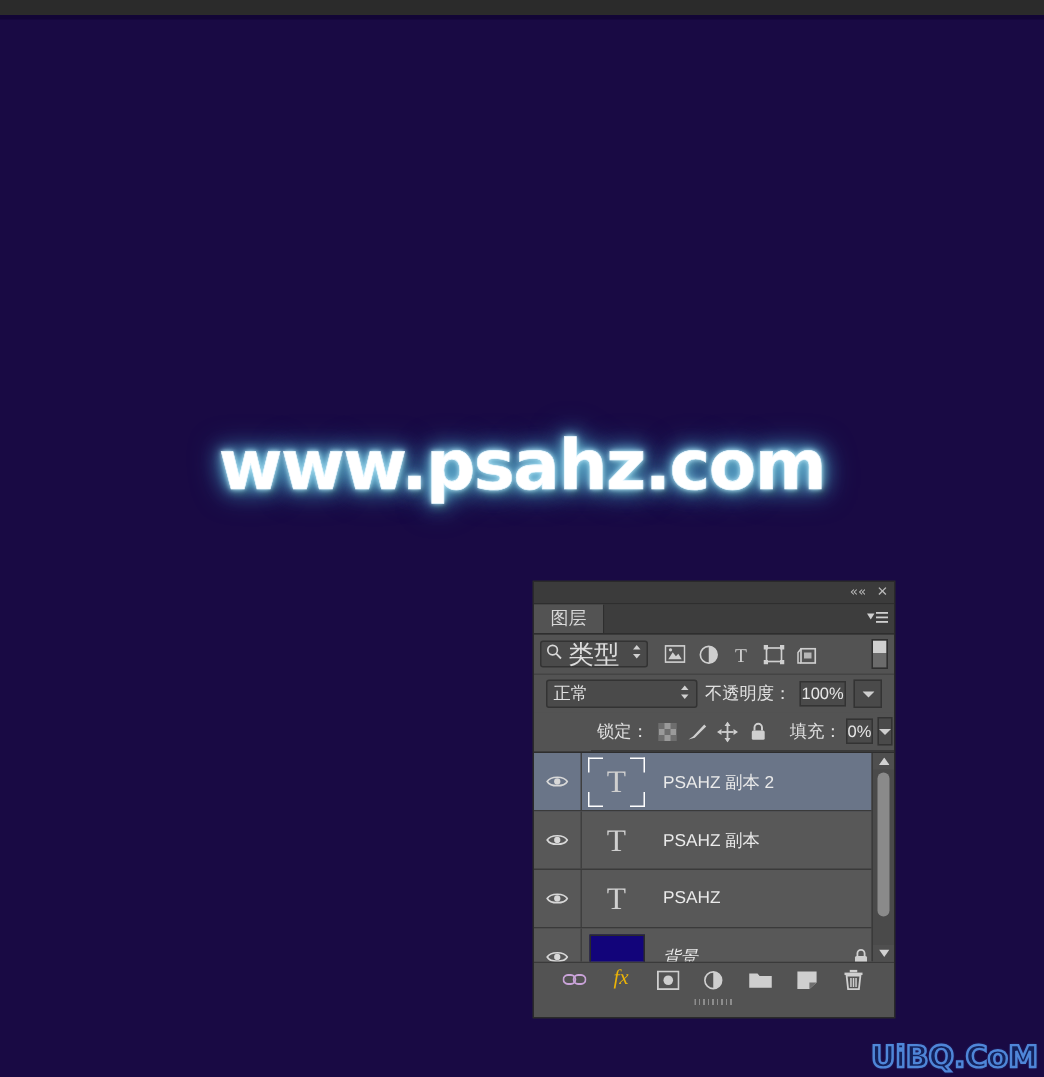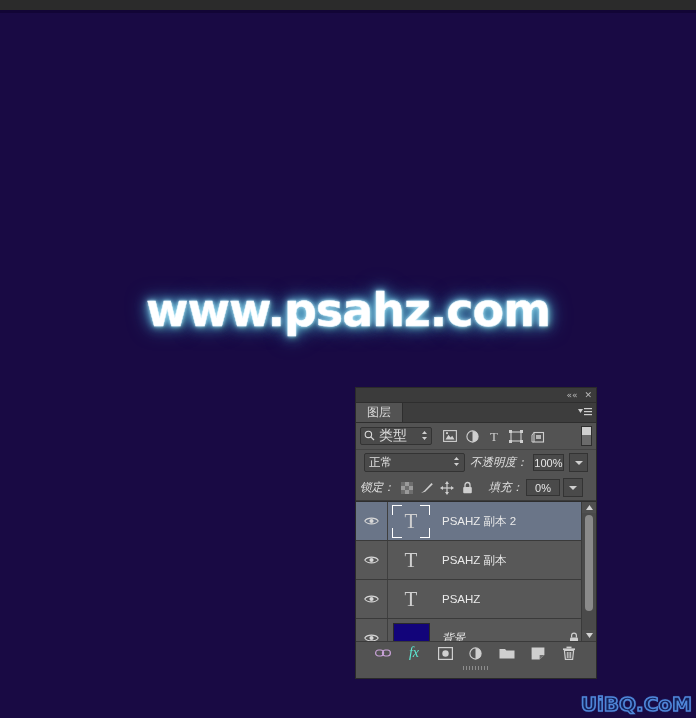--- a/index.html
+++ b/index.html
@@ -107,21 +107,21 @@
   }
   .kind-select{
     width:72px;height:18px;
     background:#4a4a4a;
     border:1px solid #333;
     border-radius:2px;
     display:flex;align-items:center;
     gap:4px;padding:0 3px;
     box-sizing:border-box;
   }
-  .kind-select .lbl{font-size:14px;color:#dcdcdc;flex:1;}
+  .kind-select .lbl{font-size:17px;color:#dcdcdc;flex:1;}
   .ficon{
     width:22px;height:20px;
     display:flex;align-items:center;justify-content:center;
   }
   .filter-icons{display:flex;margin-left:7px;}
   .filter-toggle{
     margin-left:auto;
     width:9px;height:18px;
     background:linear-gradient(#cfcfcf 0 46%, #6b6b6b 46% 100%);
     border:1px solid #2f2f2f;
@@ -132,37 +132,38 @@
     display:flex;align-items:center;
     padding:0 8px;gap:5px;
   }
   .blend-select{
     width:108px;height:19px;
     background:#4a4a4a;border:1px solid #333;border-radius:2px;
     display:flex;align-items:center;padding:0 4px;
     box-sizing:border-box;
   }
   .blend-select .lbl{flex:1;font-size:11.5px;color:#e0e0e0;}
-  .field-label{font-size:11.5px;color:#e0e0e0;white-space:nowrap;font-style:italic;}
+  .field-label{font-size:11.5px;color:#e0e0e0;white-space:nowrap;}
   .num-field{
     width:34px;height:17px;background:#4a4a4a;
     border:1px solid #333;
     display:flex;align-items:center;justify-content:center;
     font-size:11px;color:#e6e6e6;box-sizing:border-box;text-align:right;
   }
   .stepper{
     width:20px;height:19px;background:#4a4a4a;border:1px solid #333;
     display:flex;align-items:center;justify-content:center;
     box-sizing:border-box;
   }
 
   .lock-row{
     height:25px;background:#535353;
     display:flex;align-items:center;padding:0 4px;gap:3px;
     border-bottom:1px solid #3a3a3a;
+    margin-left:38px;
   }
   .lock-icons{display:flex;align-items:center;gap:5px;margin-left:2px;}
   .lock-ico{width:15px;height:15px;display:flex;align-items:center;justify-content:center;}
 
   
   .layer-list{
     position:relative;
     background:#474747;
     height:139px;
     border-top:1px solid #2e2e2e;
@@ -237,21 +238,21 @@
   .panel-grip{
     height:8px;background:#535353;
     display:flex;align-items:center;justify-content:center;
   }
   .grip-dots{
     width:26px;height:4px;
     background:repeating-linear-gradient(90deg,#8d8d8d 0 1px,transparent 1px 3px);
   }
   .fxlabel{
     font-family:"Liberation Serif","DejaVu Serif",serif;
-    font-style:italic;font-size:14px;color:#5eead4;
+    font-style:italic;font-size:14px;color:#eab308;
   }
 </style>
 </head>
 <body>
 
 <div id="stage">
 
   <div class="topstrip"></div>
   <div class="canvas-bg"></div>
 

